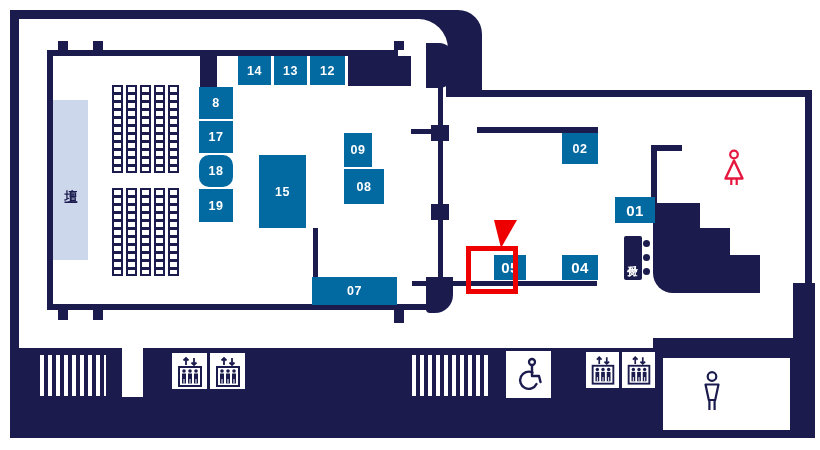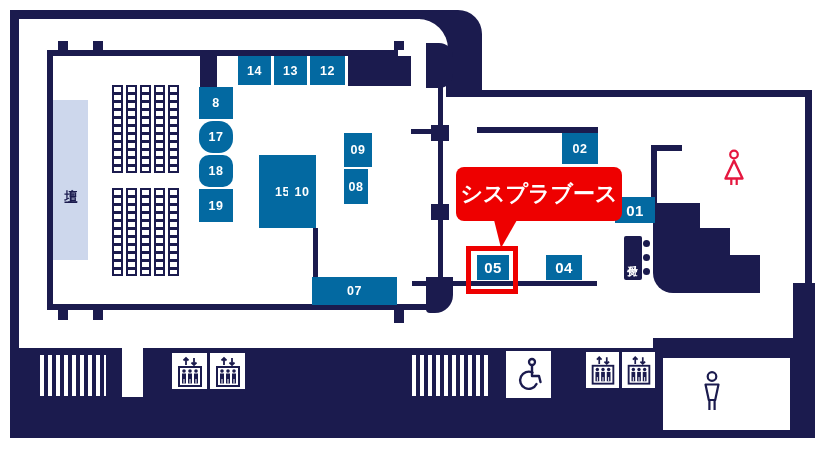--- a/index.html
+++ b/index.html
@@ -63,50 +63,48 @@
   <div class="seatcol" style="left:154px;top:188px;height:88px;"></div>
   <div class="seatcol" style="left:168px;top:188px;height:88px;"></div>
 
   <div class="booth" style="left:238px;top:56px;width:33px;height:29px;">14</div>
   <div class="booth" style="left:274px;top:56px;width:33px;height:29px;">13</div>
   <div class="booth" style="left:310px;top:56px;width:35px;height:29px;">12</div>
   <div class="navy z3" style="left:348px;top:56px;width:63px;height:30px;"></div>
 
   <div class="navy z1" style="left:200px;top:50px;width:17px;height:37px;"></div>
   <div class="booth" style="left:199px;top:87px;width:34px;height:32px;">8</div>
-  <div class="booth" style="left:199px;top:121px;width:34px;height:32px;border-radius:14px;">17</div>
+  <div class="booth" style="left:199px;top:121px;width:34px;height:32px;">17</div>
   <div class="booth" style="left:199px;top:155px;width:34px;height:32px;border-radius:10px;">18</div>
   <div class="booth" style="left:199px;top:189px;width:34px;height:33px;">19</div>
 
   <div class="booth" style="left:259px;top:155px;width:47px;height:73px;">15</div>
-  <div class="booth" style="left:288px;top:155px;width:28px;height:73px;">10</div>
 
   <div class="booth" style="left:344px;top:133px;width:28px;height:34px;">09</div>
-  <div class="booth" style="left:344px;top:169px;width:24px;height:35px;">08</div>
+  <div class="booth" style="left:344px;top:169px;width:40px;height:35px;">08</div>
 
   <div class="navy z3" style="left:426px;top:43px;width:27px;height:45px;border-radius:0 14px 14px 0;"></div>
   <div class="navy z2" style="left:438px;top:87px;width:5px;height:40px;"></div>
   <div class="navy z2" style="left:431px;top:125px;width:18px;height:16px;"></div>
   <div class="navy z2" style="left:411px;top:129px;width:21px;height:5px;"></div>
   <div class="navy z2" style="left:438px;top:141px;width:5px;height:63px;"></div>
   <div class="navy z2" style="left:431px;top:204px;width:18px;height:16px;"></div>
   <div class="navy z2" style="left:438px;top:220px;width:5px;height:58px;"></div>
   <div class="navy z3" style="left:426px;top:277px;width:27px;height:36px;border-radius:0 0 18px 4px;"></div>
   <div class="navy z2" style="left:313px;top:228px;width:5px;height:50px;"></div>
   <div class="navy z2" style="left:398px;top:304px;width:32px;height:6px;"></div>
   <div class="navy z2" style="left:412px;top:281px;width:185px;height:5px;"></div>
 
   <div class="navy z2" style="left:477px;top:127px;width:121px;height:6px;"></div>
   <div class="booth" style="left:562px;top:133px;width:36px;height:31px;">02</div>
-  <div class="booth small" style="left:477px;top:255px;width:32px;height:25px;">05</div>
-  <div class="booth small" style="left:546px;top:255px;width:36px;height:25px;">04</div>
+  <div class="booth small" style="left:494px;top:255px;width:32px;height:25px;">05</div>
+  <div class="booth small" style="left:562px;top:255px;width:36px;height:25px;">04</div>
   <div class="booth small" style="left:615px;top:197px;width:40px;height:26px;">01</div>
   <div class="booth" style="left:312px;top:277px;width:85px;height:28px;">07</div>
 
-  <div id="hl-label">シスプラブース</div>
   <svg class="z6" style="position:absolute;left:492px;top:219px;" width="28" height="30" viewBox="0 0 28 30">
     <polygon points="2,1 25,1 9,29" fill="#ee0000"></polygon>
   </svg>
   <div id="hl-frame"></div>
 
   <div class="navy z3" style="left:624px;top:236px;width:18px;height:44px;border-radius:2px;display:flex;align-items:center;justify-content:center;">
     <span class="vtext" style="color:#fff;font-size:10.5px;font-weight:bold;letter-spacing:1px;">受付</span>
   </div>
   <div class="navy z3" style="left:643px;top:240px;width:7px;height:7px;border-radius:50%;"></div>
   <div class="navy z3" style="left:643px;top:254px;width:7px;height:7px;border-radius:50%;"></div>

